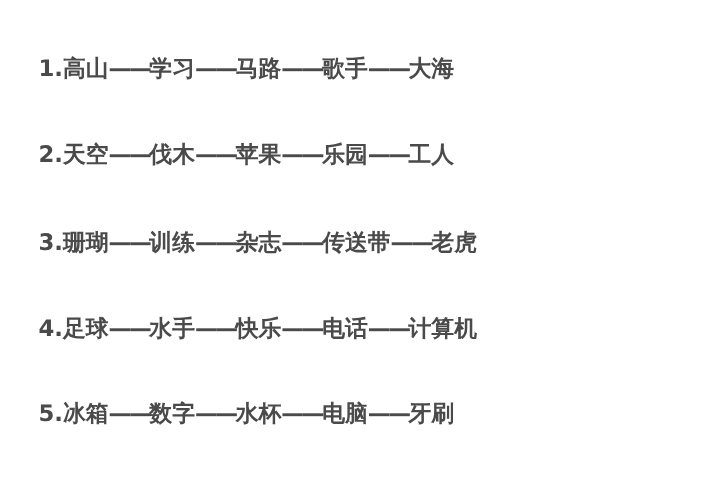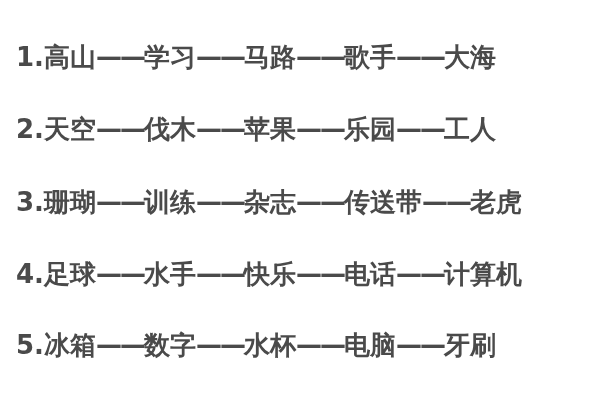--- a/index.html
+++ b/index.html
@@ -16,24 +16,24 @@
       color: #4a4a4a;
     }
     .list {
       position: absolute;
       left: 16px;
       top: 0;
       width: 584px;
     }
     .row {
       position: absolute;
-      left: 0;
+      left: 16px;
       height: 40px;
       line-height: 40px;
-      font-size: 26px;
+      font-size: 19px;
       font-weight: bold;
       white-space: nowrap;
       letter-spacing: 0px;
     }
     .row .num { margin-right: 0px; }
     .row .dash { letter-spacing: -2px; }
   </style>
 </head>
 <body>
 

